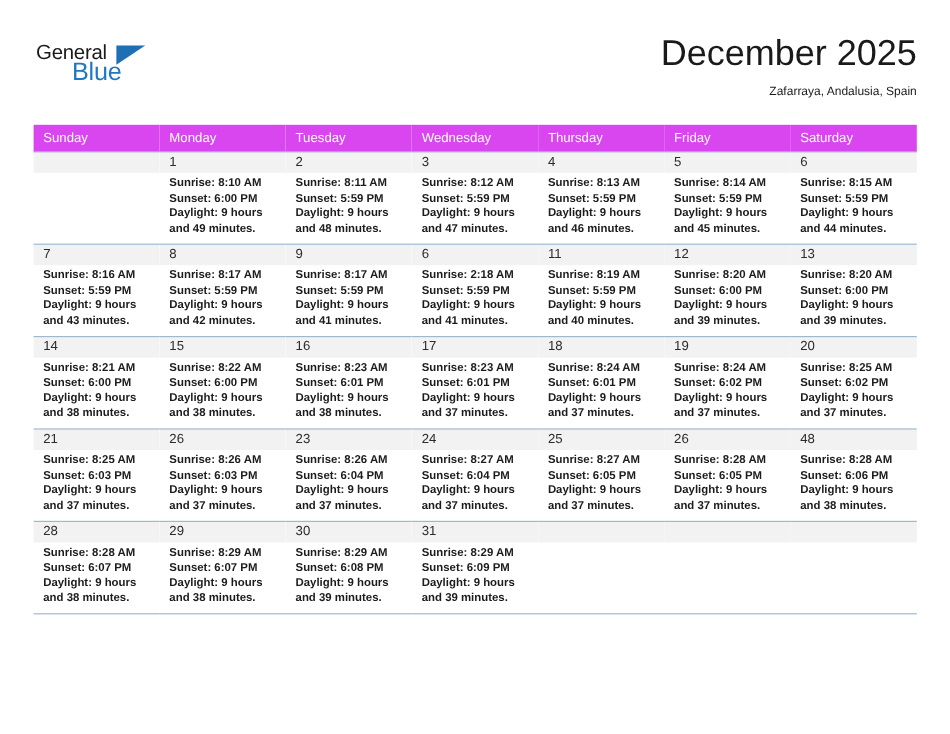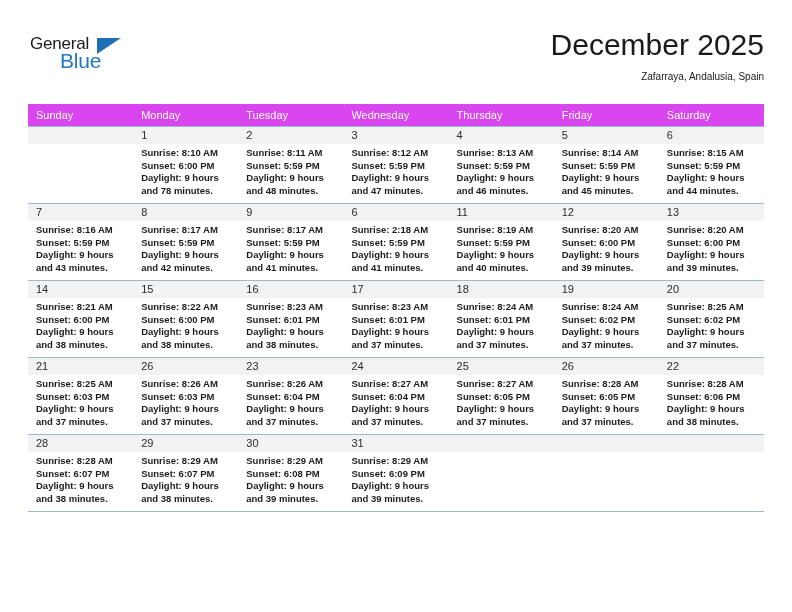--- a/index.html
+++ b/index.html
@@ -176,21 +176,21 @@
         <tr class="week">
           <td class="blank">
             <div class="daynum-bar empty"></div>
           </td>
           <td>
             <div class="daynum-bar">1</div>
             <div class="cell-info">
               <div>Sunrise: 8:10 AM</div>
               <div>Sunset: 6:00 PM</div>
               <div>Daylight: 9 hours</div>
-              <div>and 78 minutes.</div>
+              <div>and 49 minutes.</div>
             </div>
           </td>
           <td>
             <div class="daynum-bar">2</div>
             <div class="cell-info">
               <div>Sunrise: 8:11 AM</div>
               <div>Sunset: 5:59 PM</div>
               <div>Daylight: 9 hours</div>
               <div>and 48 minutes.</div>
             </div>
@@ -411,21 +411,21 @@
           <td>
             <div class="daynum-bar">26</div>
             <div class="cell-info">
               <div>Sunrise: 8:28 AM</div>
               <div>Sunset: 6:05 PM</div>
               <div>Daylight: 9 hours</div>
               <div>and 37 minutes.</div>
             </div>
           </td>
           <td>
-            <div class="daynum-bar">22</div>
+            <div class="daynum-bar">48</div>
             <div class="cell-info">
               <div>Sunrise: 8:28 AM</div>
               <div>Sunset: 6:06 PM</div>
               <div>Daylight: 9 hours</div>
               <div>and 38 minutes.</div>
             </div>
           </td>
         </tr>
         <tr class="week">
           <td>

